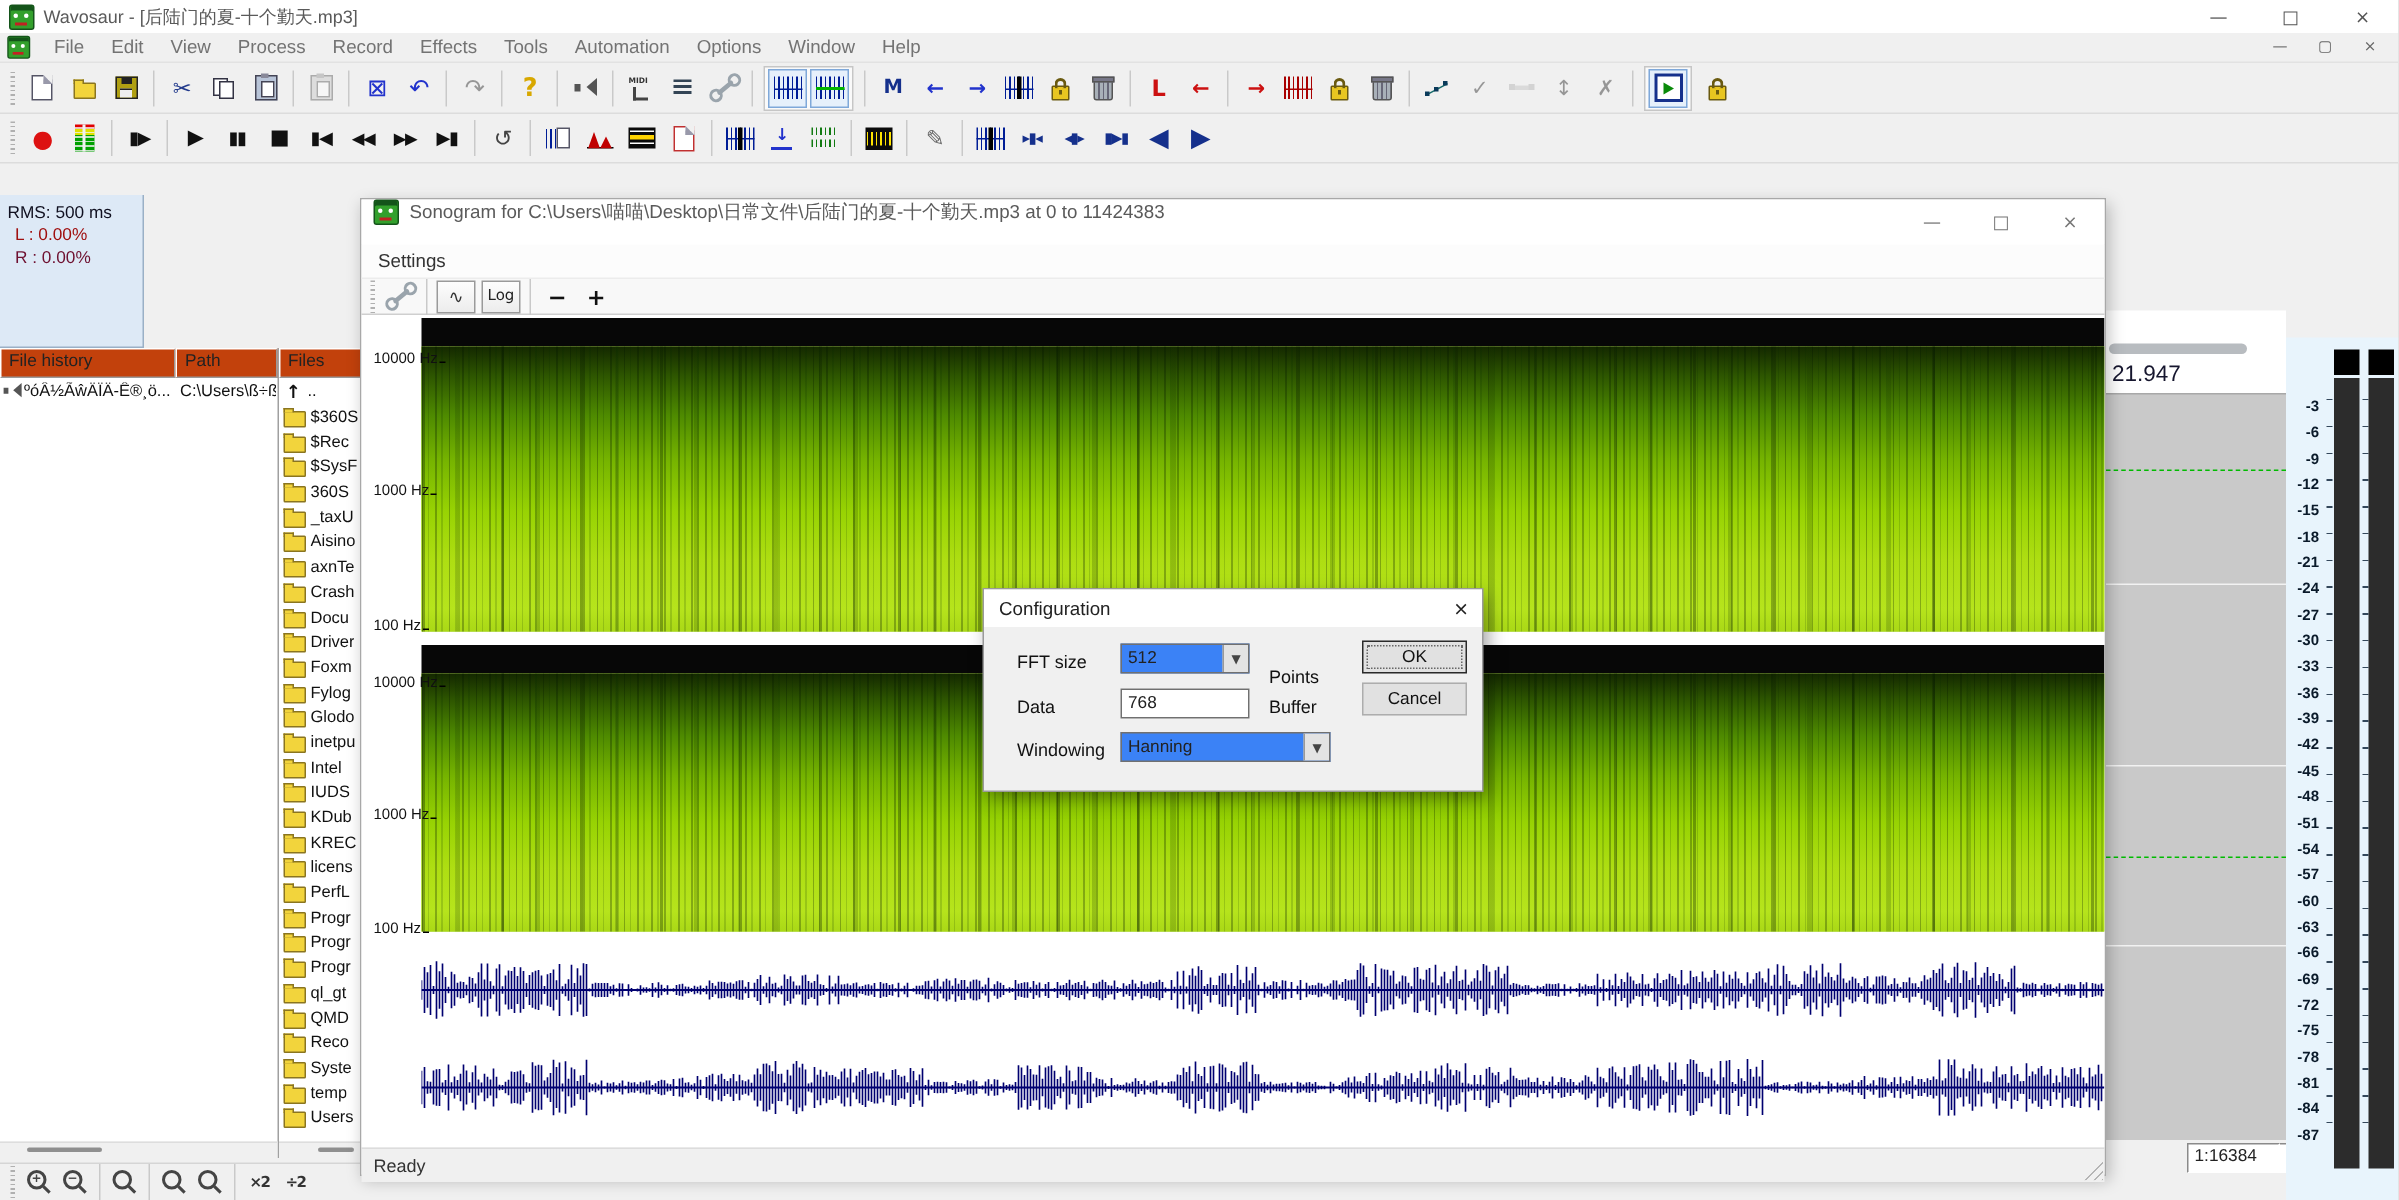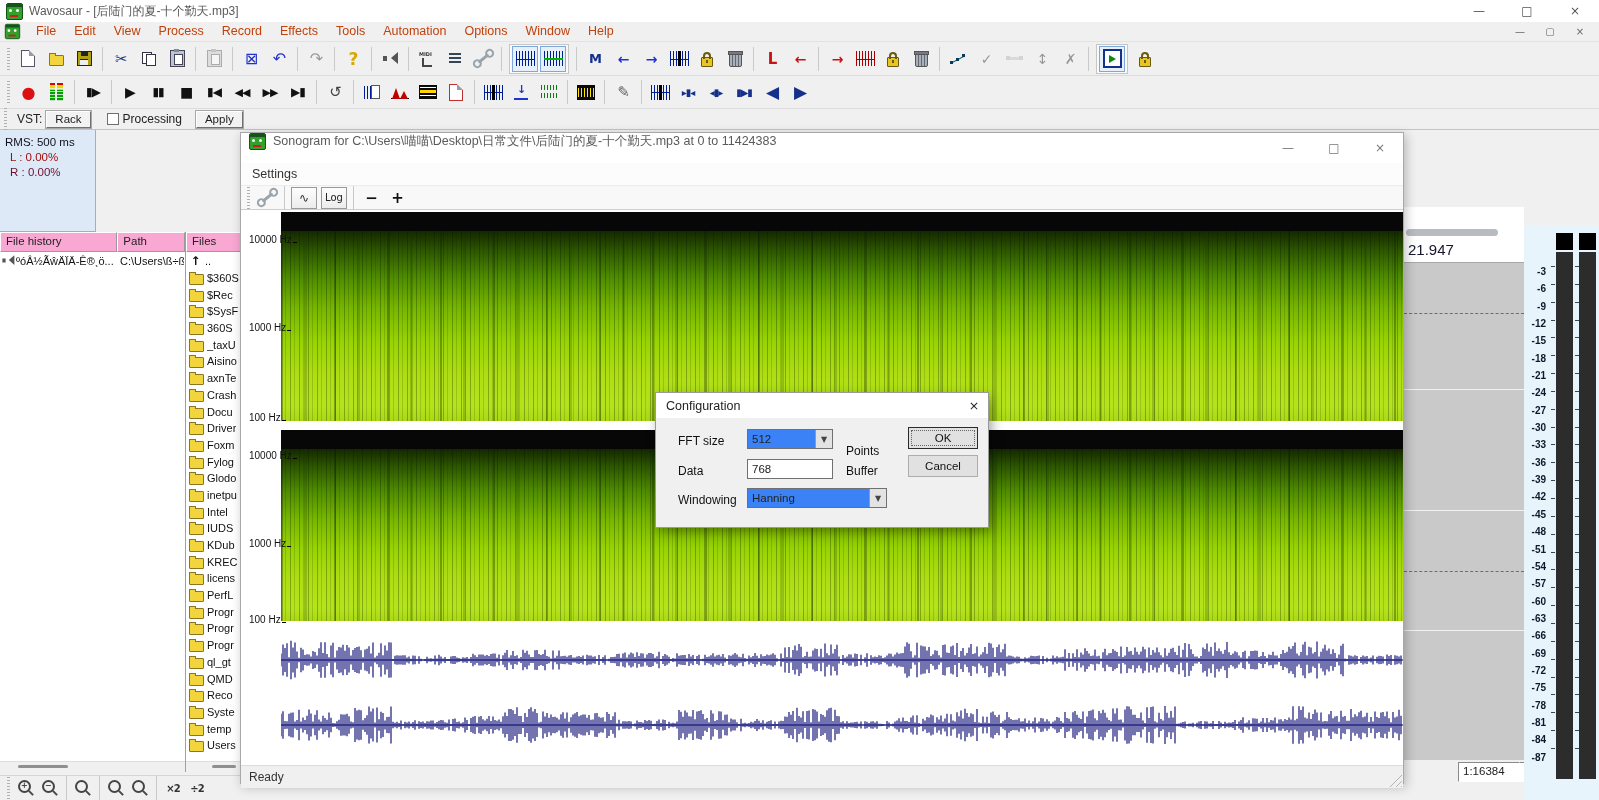--- a/index.html
+++ b/index.html
@@ -6,21 +6,21 @@
   .stage{position:relative;width:1599px;height:800px;background:#f0f0f0;overflow:hidden;
     font-family:"Liberation Sans",sans-serif;color:#222;font-size:12px}
   .abs{position:absolute}
   
   .titlebar{left:0;top:0;width:1599px;height:22px;background:#fff;display:flex;align-items:center;padding-left:6px;box-sizing:border-box}
   .titlebar .title{margin-left:6px;font-size:12px;color:#5a5a5a;white-space:nowrap}
   .winctrls{position:absolute;right:0;top:0;height:22px;display:flex}
   .wbtn{width:48px;height:22px;display:flex;align-items:center;justify-content:center;color:#555;font-size:12px;font-family:"DejaVu Sans",sans-serif}
   .menubar{left:0;top:22px;width:1599px;height:20px;background:#f0f0f0;display:flex;align-items:center;padding-left:4px;box-sizing:border-box;border-bottom:1px solid #e2e2e2}
   .menu-items{display:flex;margin-left:6px}
-  .menu-item{padding:0 9px;font-size:12.5px;color:#c2410c;line-height:19px}
+  .menu-item{padding:0 9px;font-size:12.5px;color:#737373;line-height:19px}
   .mdictrls{position:absolute;right:4px;top:22px;height:19px;display:flex}
   .mdictrls .wbtn{width:30px;height:19px;font-size:10px;color:#666}
   
   .toolbar{left:0;top:42px;width:1599px;height:34px;background:#f0f0f0;border-bottom:1px solid #dcdcdc;display:flex;align-items:center;padding-left:3px;box-sizing:border-box}
   .toolbar2{top:76px;height:33px}
   .grip{width:3px;height:22px;margin:0 4px;background:repeating-linear-gradient(180deg,#b0b0b0 0 1px,transparent 1px 3px)}
   .tsep{width:1px;height:24px;background:#c9c9c9;margin:0 4px;flex:none}
   .tbtn{display:inline-flex;align-items:center;justify-content:center;min-width:26px;height:26px;margin:0 1px;flex:none;
     font-family:"DejaVu Sans",sans-serif;font-size:13px;color:#111;letter-spacing:-1px}
   .tbtn.pressed{background:#e6f0fb;border:1px solid #7fa8d9;box-sizing:border-box}
@@ -109,21 +109,21 @@
   .rmspanel .l2{color:#a01010;margin:3px 0 0 5px}
   .rmspanel .l3{color:#6e1030;margin:3px 0 0 5px}
   .chanpanel{left:96px;top:130px;width:144px;height:102px;background:#d8e6f6;box-sizing:border-box;position:absolute}
   .chanpanel .lbl{position:absolute;left:8px;font-size:11.5px}
   .chan-left{top:5px;color:#8b0000}
   .chan-right{top:54px;color:#00127a}
   .chan-div{position:absolute;left:0;right:0;top:46px;height:2px;background:#fff}
   
   .fhpanel{left:0;top:232px;width:186px;height:540px;background:#fff;border-right:1px solid #a0a0a0;box-sizing:border-box}
   .fh-head{display:flex;height:20px}
-  .hcell{background:#f9a8d4;border:1px solid;border-color:#fff #9a9a9a #9a9a9a #fff;font-size:11.5px;padding:2px 0 0 5px;box-sizing:border-box;overflow:hidden;white-space:nowrap}
+  .hcell{background:#c2410c;border:1px solid;border-color:#fff #9a9a9a #9a9a9a #fff;font-size:11.5px;padding:2px 0 0 5px;box-sizing:border-box;overflow:hidden;white-space:nowrap}
   .hc1{width:118px}.hc2{width:68px}
   .fh-row{position:relative;height:17px;display:flex;align-items:center}
   .fh-name{position:absolute;left:16px;width:100px;font-size:11px;white-space:nowrap;overflow:hidden;color:#111}
   .fh-path{position:absolute;left:120px;width:64px;font-size:11px;white-space:nowrap;overflow:hidden;color:#111}
   .fh-spk{position:absolute;left:1px;top:2px;transform:scale(.8)}
   .scrollstrip{position:absolute;left:0;right:0;bottom:0;height:10px;background:#f0f0f0;border-top:1px solid #ddd}
   .hthumb{position:absolute;top:3px;height:3px;background:#8f8f8f;border-radius:2px}
   .fpanel{left:186px;top:232px;width:64px;height:540px;background:#fff;border-right:1px solid #a0a0a0;box-sizing:border-box;overflow:hidden}
   .flist{padding-top:1px}
   .frow{height:16.7px;display:flex;align-items:center;gap:3px;padding-left:3px;box-sizing:border-box}
@@ -377,28 +377,20 @@
       <span class="tbtn">
         <span class="sh-wave marked"></span>
       </span>
       <span class="tbtn" style="color: rgb(21, 48, 140); font-size: 10px;">▸▮◂</span>
       <span class="tbtn" style="color: rgb(21, 48, 140); font-size: 10px;">◂▮▸</span>
       <span class="tbtn" style="color: rgb(21, 48, 140); font-size: 10px;">▮▶▮</span>
       <span class="tbtn" style="color: rgb(21, 48, 140); font-size: 17px;">◀</span>
       <span class="tbtn" style="color: rgb(21, 48, 140); font-size: 17px;">▶</span>
     </div>
 
-  <div class="vstbar abs">
-    <span class="grip"></span>
-    <span style="font-size:12px;margin-left:6px">VST:</span>
-    <span class="btn3d">Rack</span>
-    <span class="checkbox"></span>
-    <span style="font-size:12px">Processing</span>
-    <span class="btn3d" style="margin-left:14px">Apply</span>
-  </div>
 
   <div class="rmspanel abs">
     <div class="l1">RMS: 500 ms</div>
     <div class="l2">L : 0.00%</div>
     <div class="l3">R : 0.00%</div>
   </div>
 
 
   <div class="fhpanel abs">
     <div class="fh-head">

